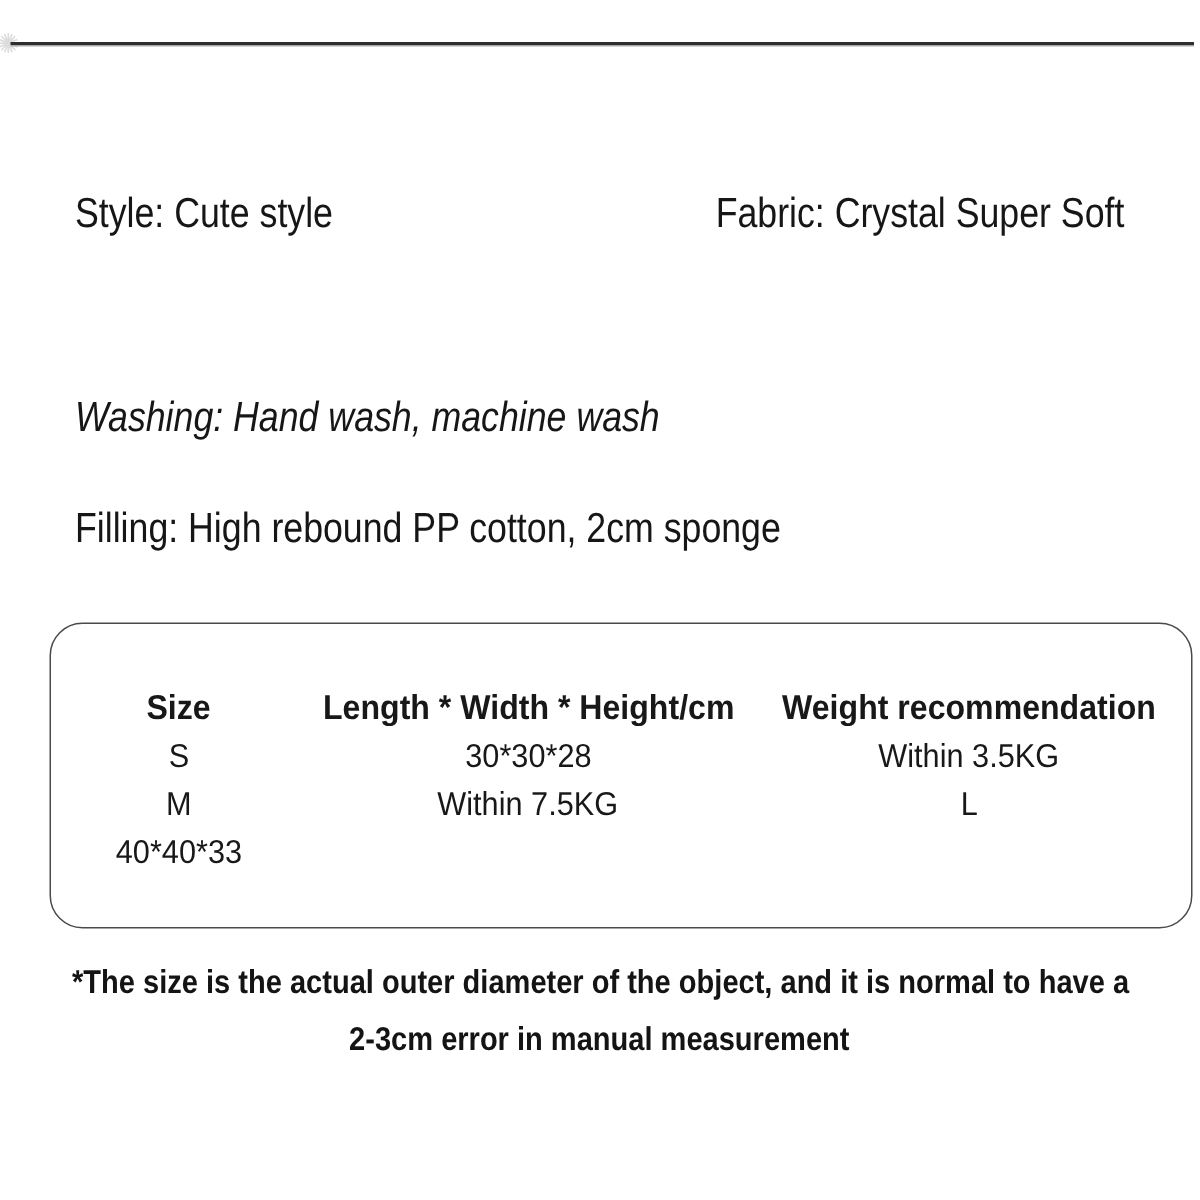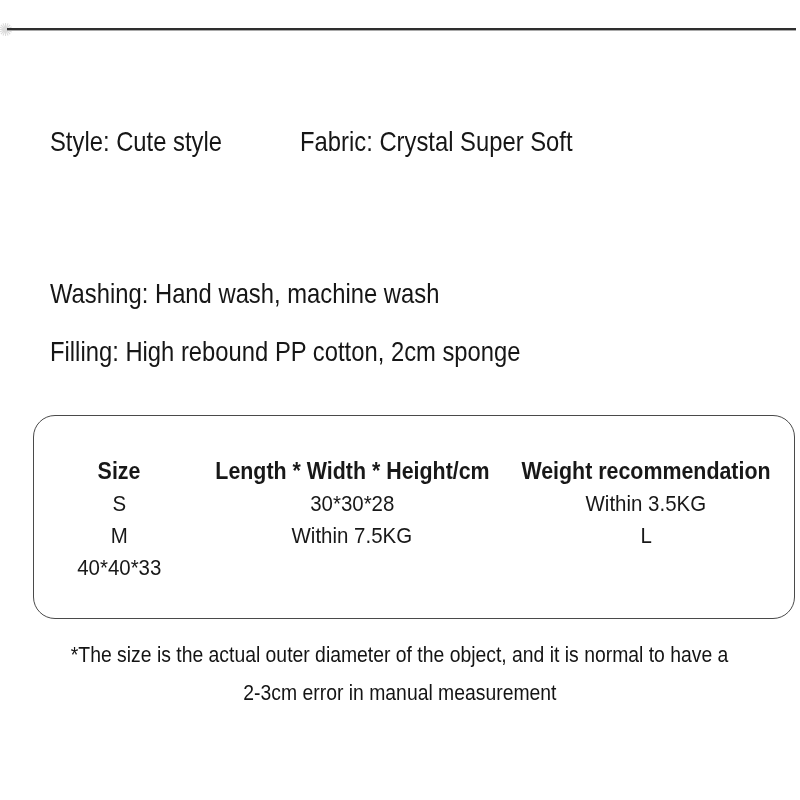--- a/index.html
+++ b/index.html
@@ -56,23 +56,23 @@
     position: absolute;
     left: 50px;
     right: 50px;
     font-size: 28px;
     line-height: 32px;
     color: #161616;
   }
   .spec-row .cond { transform: scaleX(0.85); }
   .spec-row .left-text  { transform-origin: 0 50%; }
   .spec-row .right-text { transform-origin: 100% 50%; }
-  .row1 { top: 126px; display: flex; }
+  .row1 { top: 126px; display: flex; justify-content: space-between; }
   .row2 { top: 192px; }
-  .row3 { top: 278px; }
+  .row3 { top: 262px; font-style: italic; }
   .row4 { top: 336px; text-decoration: underline; }
 
   .size-box {
     position: absolute;
     top: 415px;
     left: 33px;
     width: 762px;
     height: 204px;
     border: 1.5px solid #4a4a4a;
     border-radius: 22px;
@@ -100,21 +100,21 @@
   .size-grid .cond { transform: scaleX(0.93); }
 
   .footnote {
     position: absolute;
     top: 636px;
     left: 0;
     width: 800px;
     text-align: center;
     font-size: 22px;
     line-height: 38px;
-    font-weight: 400;
+    font-weight: 700;
     color: #141414;
   }
   .footnote .cond { transform: scaleX(0.88); }
 </style>
 </head>
 <body>
 
 <div class="page">
 
   <span class="artifact">✺</span>

